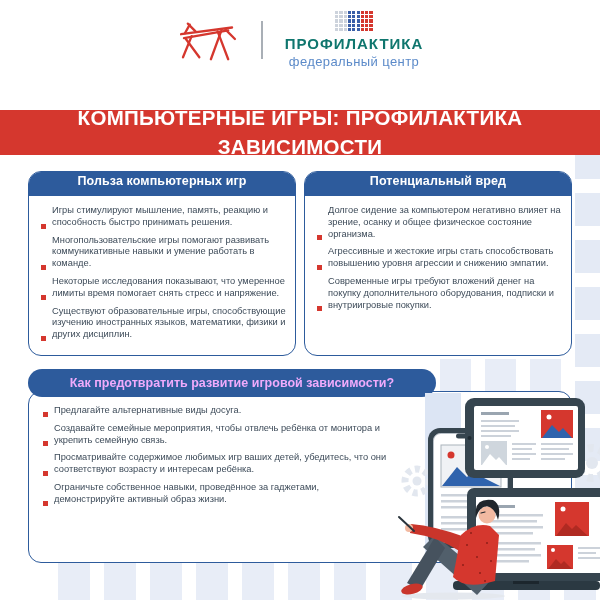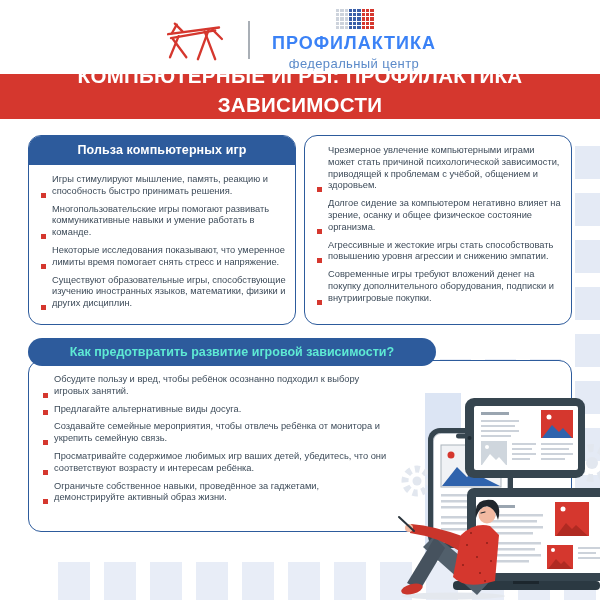--- a/index.html
+++ b/index.html
@@ -30,53 +30,53 @@
   .chair-logo { width:62px; height:50px; }
   .header-divider { width:2px; height:38px; background:#a9afb6; }
   .brand-block { display:flex; flex-direction:column; align-items:center; gap:3px; }
   .brand-mark { position:relative; width:39px; height:21px;
     background:linear-gradient(90deg,#cdd3dc 0 33.3%,#3a5fa8 33.3% 66.6%,#d5372e 66.6%); }
   .brand-mark::after { content:""; position:absolute; inset:0;
     background:
       repeating-linear-gradient(90deg,#fff 0 1px, transparent 1px 4.3px),
       repeating-linear-gradient(0deg,#fff 0 1px, transparent 1px 4.2px);
   }
-  .brand-name { font-size:18px; font-weight:800; color:#3b82f6; letter-spacing:1px; }
+  .brand-name { font-size:15px; font-weight:800; color:#0f766e; letter-spacing:1px; }
   .brand-sub  { font-size:13px; color:#5b8ac9; letter-spacing:.4px; margin-top:-1px; }
   
   .title-banner {
-    height:45px; background:#d5372e; display:flex; align-items:flex-end; justify-content:center;
-    position:relative; z-index:2;
+    height:45px; background:#d5372e; display:flex; align-items:center; justify-content:center;
+    position:relative; z-index:2;margin-top:36px;
   }
   .title-banner h1 {
     max-width:470px; text-align:center; color:#ffffff; font-size:20.5px;
     font-weight:800; line-height:1.38; letter-spacing:.3px;
   }
   
   .columns {
     position:relative; z-index:2; margin:16px 28px 0;
     display:grid; grid-template-columns:1fr 1fr; gap:8px;
   }
   .card {
     background:#fff; border:1.5px solid #2d5b9c; border-radius:13px; overflow:hidden;
   }
   .card-header {
     background:#2d5b9c; color:#fff; text-align:center; font-weight:700;
-    font-size:12.5px; padding:7px 6px 8px; letter-spacing:.1px;
+    font-size:12.5px; padding:2px 6px 8px; letter-spacing:.1px;
   }
   ul.bullets { list-style:none; padding:9px 8px 8px 12px; }
   ul.bullets li { display:flex; gap:6px; margin-bottom:6px;align-items:flex-end; }
   .bullet {
     width:5px; height:5px; background:#d5372e; flex:0 0 auto; margin-top:3px;
   }
   .li-text { font-size:9.3px; line-height:1.27; color:#3d4b59; }
   
   .prevention-header {
     position:relative; z-index:4; margin:13px 0 0 28px; width:408px; height:28px;
-    background:#2d5b9c; border-radius:14px; color:#5eead4; display:flex;
+    background:#2d5b9c; border-radius:14px; color:#f0abfc; display:flex;
     align-items:center; justify-content:center; font-weight:700; font-size:12.5px;
   }
   .prevention-card {
     position:relative; z-index:2; margin:-6px 28px 0; width:544px; min-height:172px;
     background:#fff; border:1.5px solid #2d5b9c; border-radius:13px;
     padding:13px 0 6px 0;
   }
   .prevention-card ul.bullets { padding:0 180px 0 14px; max-width:560px; }
   .prevention-card .li-text { max-width:352px; }
   
@@ -133,48 +133,41 @@
           <span class="bullet"></span>
           <span class="li-text">Некоторые исследования показывают, что умеренное лимиты время помогает снять стресс и напряжение.</span>
         </li>
       <li>
           <span class="bullet"></span>
           <span class="li-text">Существуют образовательные игры, способствующие изучению иностранных языков, математики, физики и других дисциплин.</span>
         </li>
     </ul>
   </div>
   <div class="card">
+    <div class="card-header">Потенциальный вред</div>
     <ul class="bullets">
-      <li>
-          <span class="bullet"></span>
-          <span class="li-text">Чрезмерное увлечение компьютерными играми может стать причиной психологической зависимости, приводящей к проблемам с учёбой, общением и здоровьем.</span>
-        </li>
       <li>
           <span class="bullet"></span>
           <span class="li-text">Долгое сидение за компьютером негативно влияет на зрение, осанку и общее физическое состояние организма.</span>
         </li>
       <li>
           <span class="bullet"></span>
           <span class="li-text">Агрессивные и жестокие игры стать способствовать повышению уровня агрессии и снижению эмпатии.</span>
         </li>
       <li>
           <span class="bullet"></span>
           <span class="li-text">Современные игры требуют вложений денег на покупку дополнительного оборудования, подписки и внутриигровые покупки.</span>
         </li>
     </ul>
   </div>
 </div>
 
 <div class="prevention-header">Как предотвратить развитие игровой зависимости?</div>
 <div class="prevention-card">
   <ul class="bullets">
-    <li>
-        <span class="bullet"></span>
-        <span class="li-text">Обсудите пользу и вред, чтобы ребёнок осознанно подходил к выбору игровых занятий.</span>
-      </li>
     <li>
         <span class="bullet"></span>
         <span class="li-text">Предлагайте альтернативные виды досуга.</span>
       </li>
     <li>
         <span class="bullet"></span>
         <span class="li-text">Создавайте семейные мероприятия, чтобы отвлечь ребёнка от монитора и укрепить семейную связь.</span>
       </li>
     <li>
         <span class="bullet"></span>

